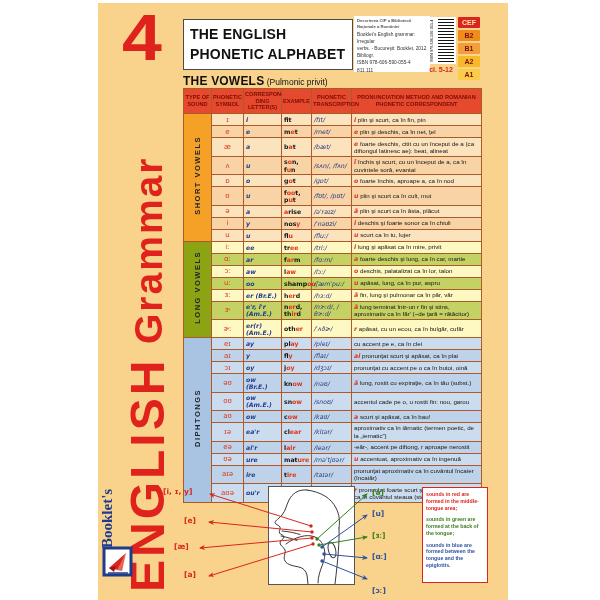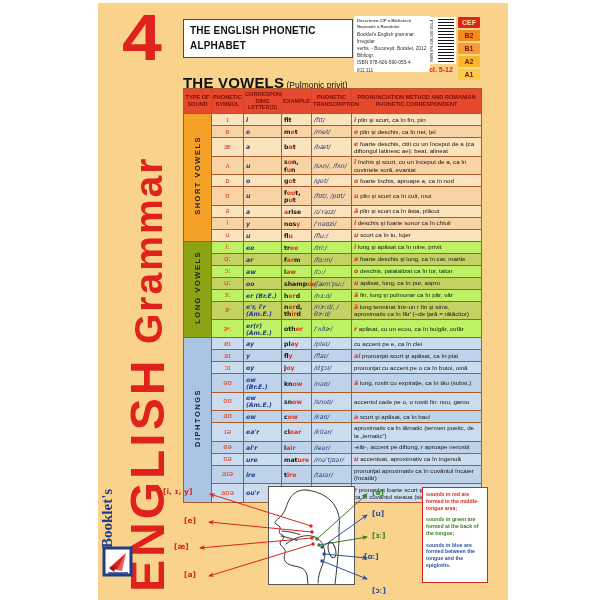--- a/index.html
+++ b/index.html
@@ -16,59 +16,59 @@
   .side-title .w1{font-size:48px;letter-spacing:3px;line-height:1;}
   .side-title .w2{font-size:39px;letter-spacing:2px;line-height:1;margin-top:14px;}
   .brand{position:absolute;left:99px;top:452px;height:96px;writing-mode:vertical-rl;
         transform:rotate(180deg);font-family:"Liberation Serif",serif;font-weight:bold;
         color:#1F3C8C;font-size:15px;}
   .logo{position:absolute;left:102px;top:546px;}
 
   
   .title-box{position:absolute;left:183px;top:19px;width:156px;background:#fff;
         border:1px solid #4a4a4a;padding:4px 6px;}
-  .title-box div{font-size:10px;font-weight:bold;color:#111;line-height:1.45;letter-spacing:.2px;}
+  .title-box div{font-size:14px;font-weight:bold;color:#111;line-height:1.45;letter-spacing:.2px;}
   .cip-box{position:absolute;left:354px;top:16px;width:70px;height:52px;background:#fff;
         padding:2px 3px;font-size:4.8px;color:#333;line-height:1.5;}
   .cip-box .l0{font-weight:bold;color:#555;font-size:4.2px;}
   .barcode-box{position:absolute;left:430px;top:17px;width:26px;height:47px;background:#fff;
         display:flex;align-items:stretch;}
   .isbn-vert{writing-mode:vertical-rl;transform:rotate(180deg);font-size:3.8px;color:#222;
         width:6px;overflow:hidden;text-align:center;}
   .bars{flex:1;margin:2px 2px;background:repeating-linear-gradient(0deg,#111 0 1px,#fff 1px 3px);}
   .levels{position:absolute;left:458px;top:17px;width:22px;}
   .levels span{display:block;height:11px;line-height:11px;text-align:center;font-size:7px;
         font-weight:bold;margin-bottom:2px;border-radius:1px;}
   .lv0{background:#D9251D;color:#FCE8A0;}
   .lv1{background:#EF8C1C;color:#7C1204;}
   .lv2{background:#F29E3B;color:#7C1204;}
   .lv3{background:#F7B929;color:#7C1204;}
   .lv4{background:#FACC49;color:#7C1204;}
   .cl512{position:absolute;left:424px;top:66px;width:34px;font-size:7px;font-weight:bold;
         color:#D9251D;text-align:center;}
 
   .section-heading{position:absolute;left:183px;top:74px;font-size:8.5px;color:#111;}
-  .section-heading b{font-size:15px;letter-spacing:.2px;}
+  .section-heading b{font-size:12px;letter-spacing:.2px;}
 
   
   .vtable{position:absolute;left:183px;top:88px;width:298px;border-collapse:collapse;
         table-layout:fixed;font-family:"DejaVu Sans",sans-serif;}
   .vtable th,.vtable td{border:1px solid #AD5A2B;vertical-align:middle;}
   .vtable th{background:#E64A2E;color:#7C0D05;font-size:5.6px;line-height:1.2;padding:2px 1px;
         text-align:center;font-family:"Liberation Sans",sans-serif;}
   .vtable td{padding:1.5px 2px;}
   .sym{color:#E0331A;font-size:7px;text-align:center;}
   .let{color:#1F3C8C;font-style:italic;font-weight:bold;font-size:6.2px;line-height:1.15;}
   .ex{font-weight:bold;font-size:6.2px;color:#141414;line-height:1.15;}
   .hot{color:#E0331A;}
   .ph{color:#2A3A7C;font-style:italic;font-size:6.2px;line-height:1.15;}
   .desc{font-size:6.2px;color:#151515;line-height:1.18;font-family:"Liberation Sans",sans-serif;}
   .desc .lead{color:#E0331A;font-style:italic;font-weight:bold;font-family:"DejaVu Sans",sans-serif;}
   tr.short td{background:#FBE3BE;} tr.short.alt td{background:#F7D3A6;}
-  tr.long td{background:#bef264;}  tr.long.alt td{background:#C4D264;}
+  tr.long td{background:#fef9c3;}  tr.long.alt td{background:#C4D264;}
   tr.diph td{background:#CBDCEF;}  tr.diph.alt td{background:#BED3E9;}
   td.gcell{text-align:center;background:#F5A127 !important;}
   td.gcell.glong{background:#8CA313 !important;}
   td.gcell.gdiph{background:#A9C4E3 !important;}
   .vtext{writing-mode:vertical-rl;transform:rotate(180deg);font-weight:bold;font-size:7.5px;
         letter-spacing:1.5px;color:#20242E;white-space:nowrap;
         font-family:"Liberation Sans",sans-serif;}
 
   
   .strip{position:absolute;left:150px;top:485px;width:340px;height:91px;}
@@ -403,21 +403,21 @@
       </g>
     </svg>
 
     <span class="dlabel c-red" style="left:13px;top:2px;">[i, ɪ, y]</span>
     <span class="dlabel c-red" style="left:34px;top:31px;">[e]</span>
     <span class="dlabel c-red" style="left:24px;top:57px;">[æ]</span>
     <span class="dlabel c-red" style="left:34px;top:85px;">[a]</span>
     <span class="dlabel c-green" style="left:222px;top:3px;">[ə]</span>
     <span class="dlabel c-blue" style="left:222px;top:24px;">[u]</span>
     <span class="dlabel c-green" style="left:222px;top:46px;">[ɜː]</span>
-    <span class="dlabel c-blue" style="left:214px;top:67px;">[ɑː]</span>
+    <span class="dlabel c-blue" style="left:222px;top:67px;">[ɑː]</span>
     <span class="dlabel c-blue" style="left:222px;top:101px;">[ɔː]</span>
 
     <div class="legend">
       <p class="c-red">sounds in red are formed in the middle-tongue area;</p>
       <p class="c-green">sounds in green are formed at the back of the tongue;</p>
       <p class="c-blue">sounds in blue are formed between the tongue and the epiglottis.</p>
     </div>
   </div>
 </div>
 

